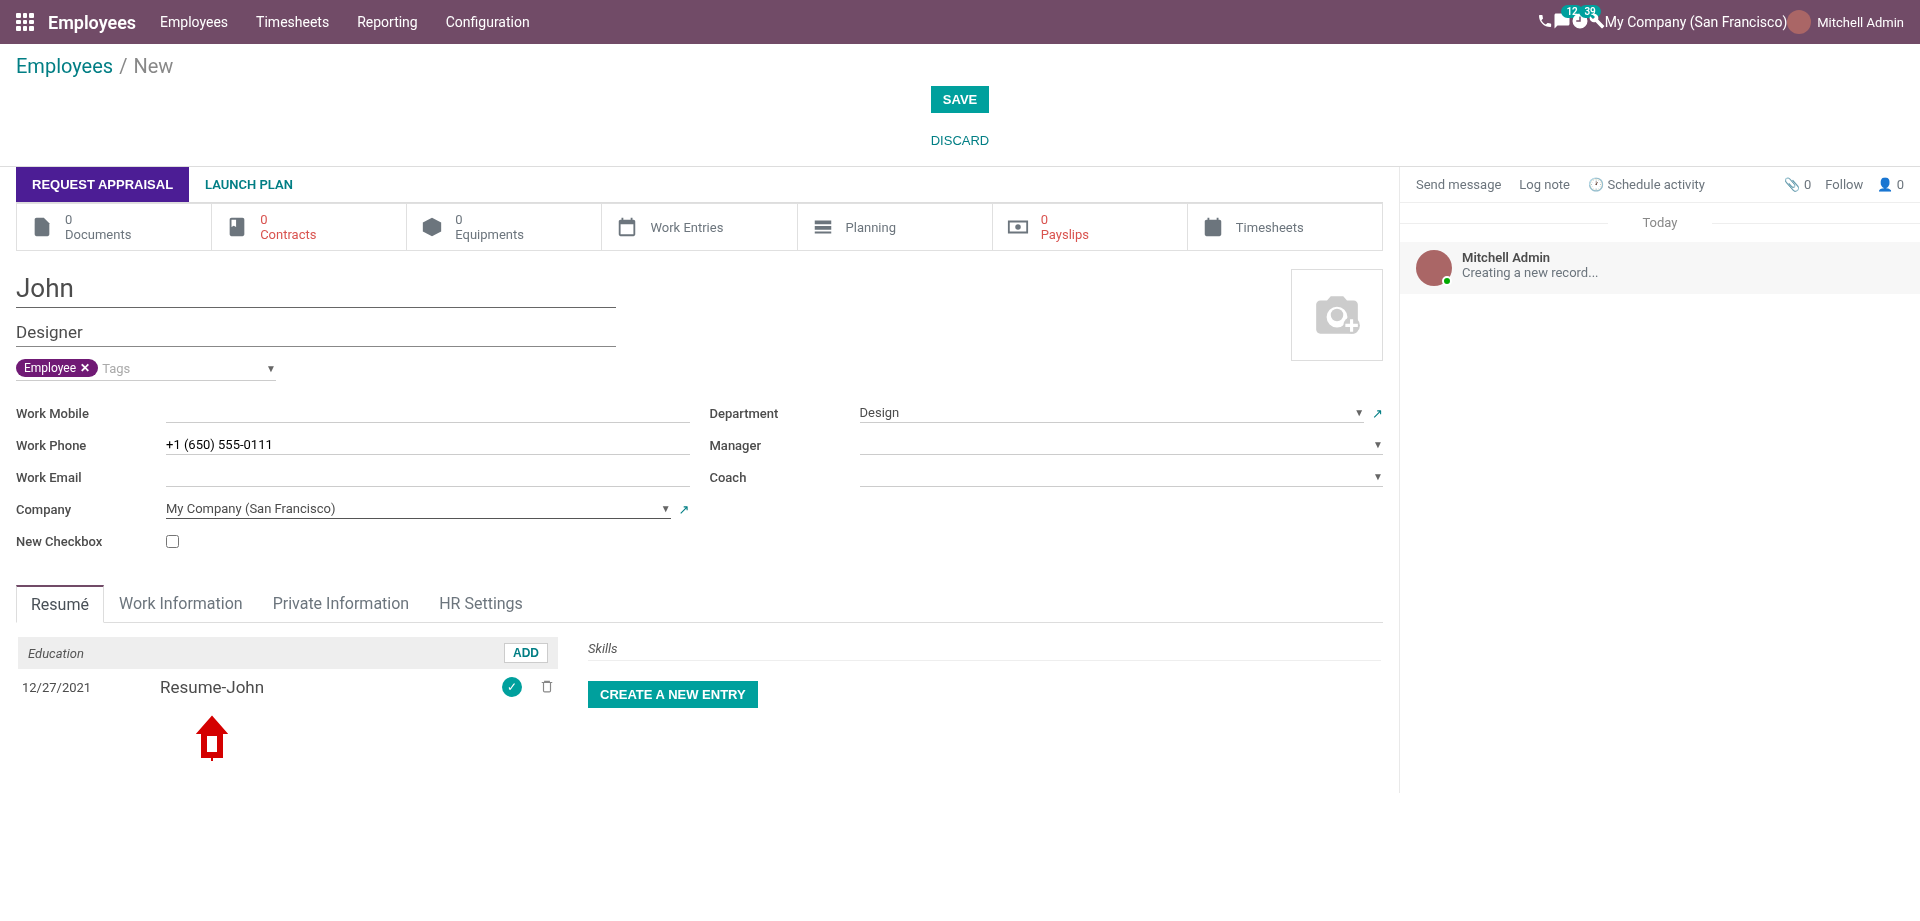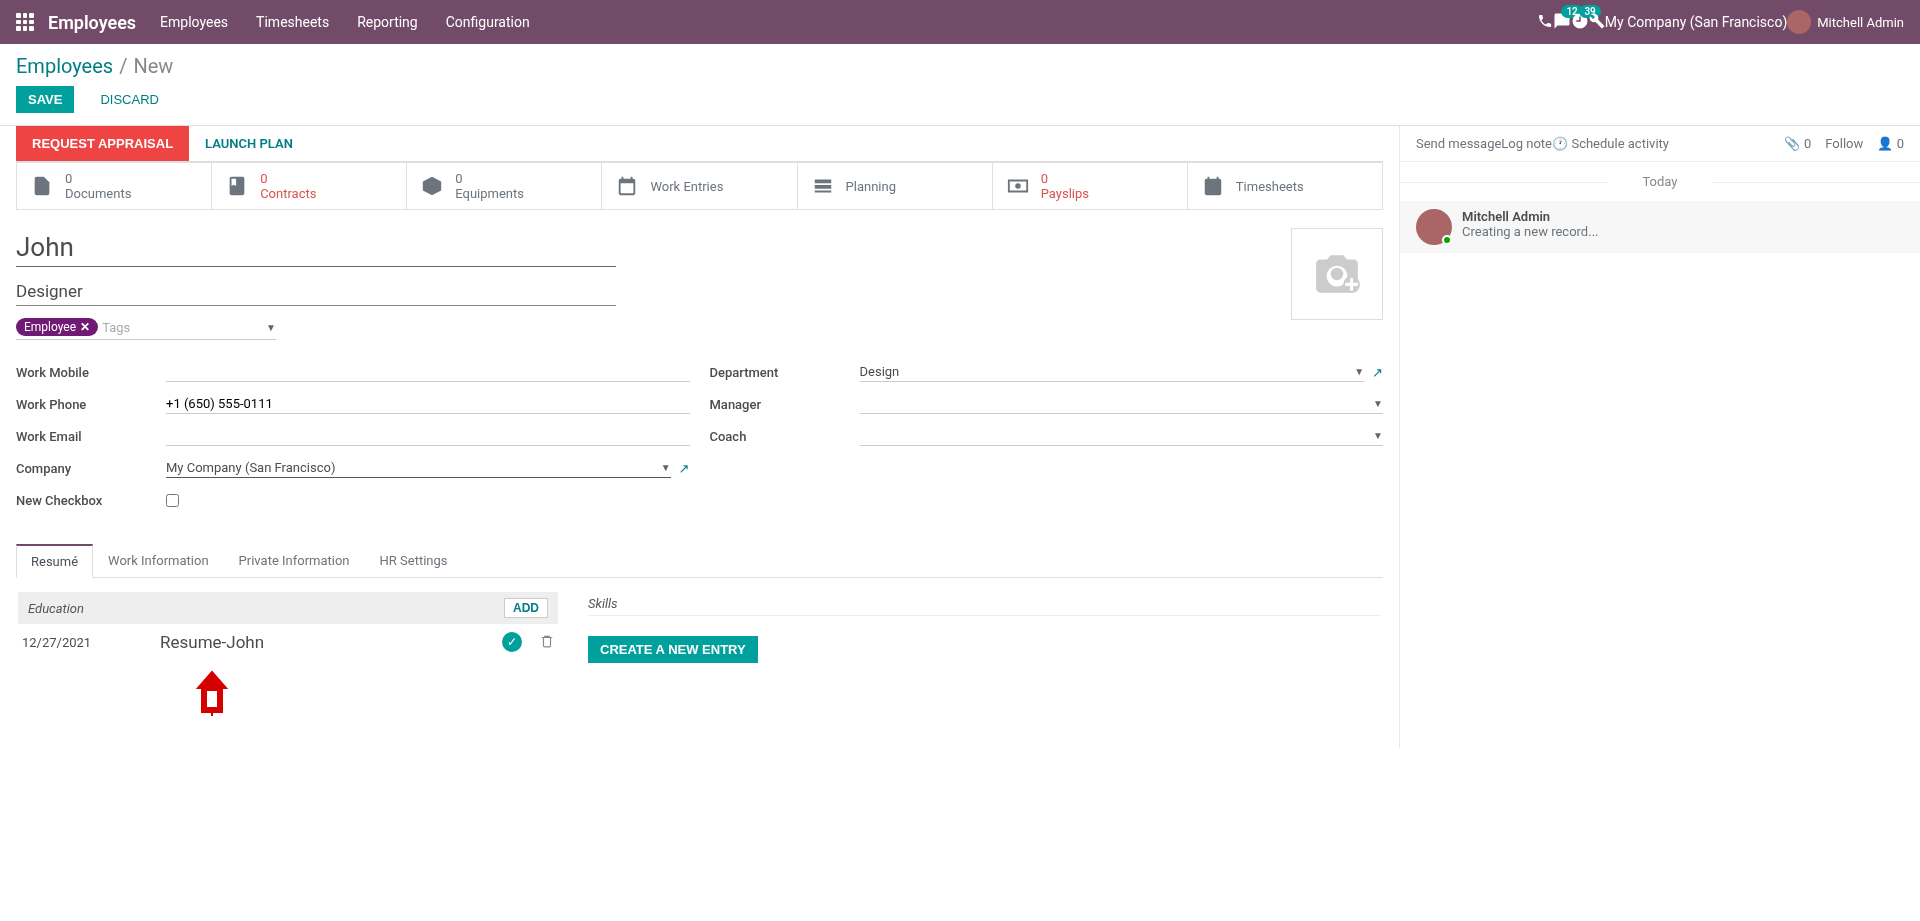--- a/index.html
+++ b/index.html
@@ -12,28 +12,28 @@
 .topnav .menu a { color: #fff; text-decoration: none; font-size: 14px; }
 .topnav .right { display: flex; align-items: center; }
 .topnav .icon { position: relative; color: #fff; cursor: pointer; }
 .topnav .badge { position: absolute; top: -7px; right: -12px; background: #00A09D; color: #fff; font-size: 10px; padding: 1px 5px; border-radius: 8px; font-weight: 600; }
 .topnav .company { font-size: 14px; }
 .topnav .avatar { width: 24px; height: 24px; border-radius: 50%; background: #a66; margin-right: 6px; display: inline-block; }
 .crumbs { padding: 10px 16px 4px; font-size: 20px; display:flex; align-items:center; gap:6px;}
 .crumbs a { color: #017E84; text-decoration: none; }
 .crumbs .sep { color: #888; }
 .crumbs .cur { color: #888; }
-.actions { padding: 4px 16px 12px; display: flex; gap: 14px; align-items: center; }
+.actions { padding: 4px 16px 12px; display: flex; gap: 14px; align-items: center; flex-direction: column; }
 .btn { border: none; padding: 6px 12px; font-size: 13px; cursor: pointer; font-weight: 600; }
 .btn.primary { background: #00A09D; color: #fff; }
 .btn.link { background: none; color: #017E84; font-weight: 500; }
 .split { display: flex; border-top: 1px solid #ddd; }
 .main { flex: 1; padding: 0 16px 16px; border-right: 1px solid #e9e9e9;}
 .status-bar { display: flex; align-items: center; border-bottom: 1px solid #ddd; }
-.status-btn { border: none; background: #ef4444; color: #fff; padding: 10px 16px; font-weight: 600; font-size: 13px; cursor: pointer; }
+.status-btn { border: none; background: #4c1d95; color: #fff; padding: 10px 16px; font-weight: 600; font-size: 13px; cursor: pointer; }
 .status-link { color: #017E84; padding: 10px 16px; font-weight: 600; text-decoration: none; }
 .stat-row { display: flex; border: 1px solid #e0e0e0; }
 .stat { flex: 1; display: flex; align-items: center; gap: 10px; padding: 8px 12px; border-right: 1px solid #e0e0e0; cursor: pointer; font-size: 13px; }
 .stat:last-child { border-right: none; }
 .stat .ico { width: 26px; height: 26px; color: #6c757d; display:flex; align-items:center; justify-content:center;}
 .stat .lbl { color: #6c757d; }
 .stat .num { font-size: 13px; color: #6c757d; display:block; }
 .stat.red .lbl, .stat.red .num { color: #d9534f; }
 .sheet { padding: 18px 0 0; }
 .name-row { display:flex; gap: 24px; }
@@ -48,35 +48,35 @@
 .two-col { display: flex; gap: 20px; margin-top: 20px; }
 .col { flex: 1; }
 .field { display: flex; align-items: center; margin-bottom: 8px; min-height: 24px;}
 .field label { width: 150px; color: #4c4c4c; font-size: 13px; font-weight:500;}
 .field .val { flex: 1; border-bottom: 1px solid #ccc; font-size: 13px; padding: 2px 0; min-height: 20px; display:flex; align-items:center; justify-content:space-between;}
 .field .val.no-border { border-bottom: none; }
 .dd-caret { color:#666; font-size:10px; margin-left:4px;}
 .ext { margin-left: 8px; color: #017E84; cursor:pointer;}
 .cb { width:13px; height:13px;}
 .tabs { display: flex; border-bottom: 1px solid #ddd; margin-top: 24px; }
-.tab { padding: 8px 14px; color: #6c757d; border: 1px solid transparent; cursor: pointer; border-bottom:none; font-size:13px;}
+.tab { padding: 8px 14px; color: #6c757d; border: 1px solid transparent; cursor: pointer; border-bottom:none; font-size:16px;}
 .tab.active { border: 1px solid #ddd; border-bottom: 1px solid #fff; margin-bottom: -1px; background: #fff; color: #495057; border-top:2px solid #714B67;}
 .tab-pane { padding: 14px 2px; display:flex; gap: 30px;}
 .pane-left { flex: 0 0 540px;}
 .pane-right { flex: 1;}
 .sec-head { background: #eee; padding: 6px 10px; display: flex; justify-content: space-between; align-items: center; font-style: italic; color:#555;}
 .sec-head .add { background: #fff; border: 1px solid #ccc; padding: 2px 8px; font-size: 12px; color: #017E84; cursor:pointer; font-weight:600; font-style:normal;}
 .resume-row { display: flex; align-items: center; padding: 8px 4px; gap: 18px;}
 .resume-row .date { width: 120px; color:#4c4c4c;}
 .resume-row .title { font-size: 17px; flex: 1; color:#4c4c4c;}
 .resume-row .chk { width:20px; height:20px; background:#00A09D; border-radius:50%; display:inline-flex; align-items:center; justify-content:center; color:#fff; font-size:12px;}
 .resume-row .del { color:#888; cursor:pointer;}
 .skills-head { font-style: italic; padding: 4px 0; border-bottom:1px solid #eee; color:#555;}
 .side { width: 520px; padding: 0; font-size: 13px;}
-.chatter-top { display: flex; align-items: center; padding: 10px 16px; border-bottom: 1px solid #eee; color:#6c757d;}
+.chatter-top { display: flex; align-items: center; padding: 10px 16px; gap: 18px; border-bottom: 1px solid #eee; color:#6c757d;}
 .chatter-top .r { margin-left:auto; display:flex; gap:14px; align-items:center;}
 .chatter-top a { color:#6c757d; text-decoration:none;}
 .day-sep { text-align:center; color:#888; margin: 12px 0; position:relative;}
 .day-sep::before, .day-sep::after { content:""; position:absolute; top:50%; width:40%; height:1px; background:#eee;}
 .day-sep::before{left:0;} .day-sep::after{right:0;}
 .msg { display:flex; gap:10px; padding: 8px 16px; background:#f7f7f7;}
 .msg .av { width:36px; height:36px; border-radius:50%; background:#a66; position:relative;}
 .msg .av .dot { position:absolute; bottom:0; right:0; width:10px; height:10px; background:#0a0; border:2px solid #fff; border-radius:50%;}
 .msg .body .nm { font-weight:600; color:#4c4c4c;}
 .msg .body .txt { color:#6c757d;}

